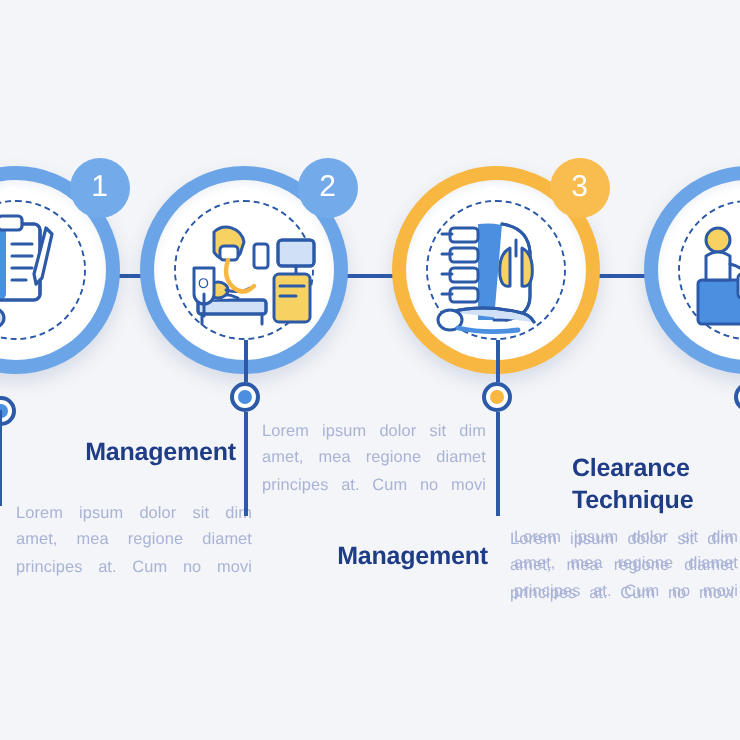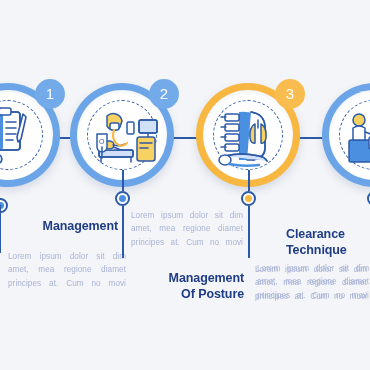--- a/index.html
+++ b/index.html
@@ -281,21 +281,20 @@
   </div>
 
   <div class="node" style="left:241px; top:191px;">
     <span class="dot amber"></span>
   </div>
   <div class="drop" style="left:247.5px; top:170px; height:21px;"></div>
   <div class="drop" style="left:247.5px; top:206px; height:52px;"></div>
 
   <div class="step-title" style="left:160px; top:270px; width:84px; text-align:right;">
     <div>Management</div>
-    <div>Of Posture</div>
   </div>
 
   <div class="step-desc" style="left:257px; top:262px; width:112px;">Lorem ipsum dolor sit dim amet, mea regione diamet principes at. Cum no movi</div>
 
   <div class="circle-wrap" style="left:322px; top:83px;">
     <div class="ring blue">
       <div class="inner">
         <div class="dashring"></div>
         <svg class="art" viewBox="0 0 90 90">
           <g stroke="#2c5aa8" stroke-width="1.5" fill="none" stroke-linecap="round" stroke-linejoin="round">

